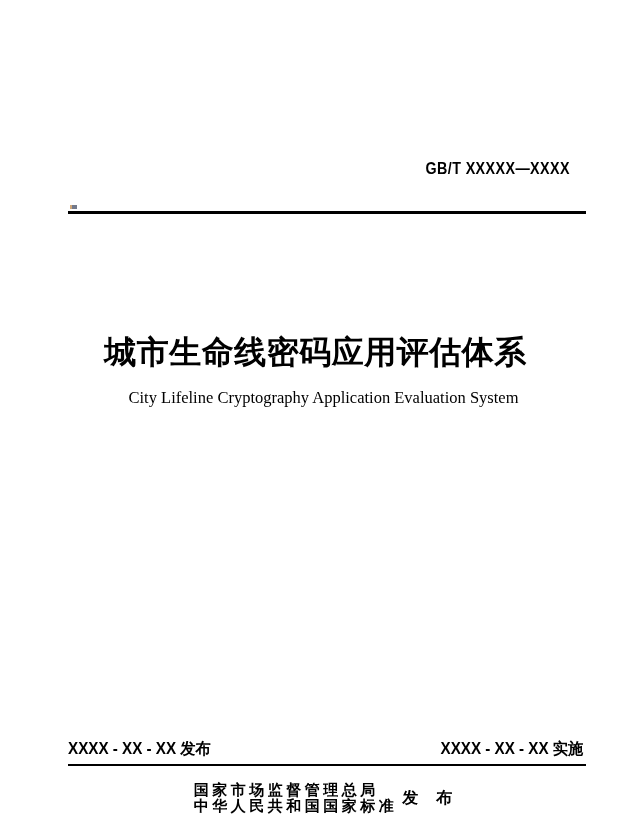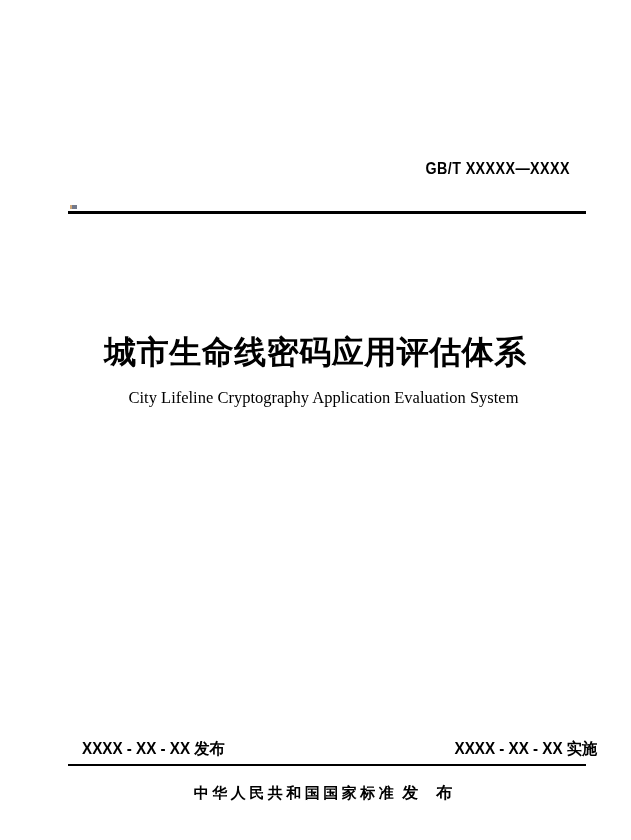--- a/index.html
+++ b/index.html
@@ -66,21 +66,21 @@
     position: absolute; left: 0; top: 388px; width: 100%;
     text-align: center;
     font-family: "Liberation Serif", "DejaVu Serif", serif;
     font-size: 16.5px; color: #000; padding-left: 16px;
   }
 
   
   .date-row {
     position: absolute; left: 68px; top: 739px; width: 515px;
     display: flex; justify-content: space-between; align-items: baseline;
-    font-size: 16px; font-weight: bold; white-space: nowrap; color: #000; margin-left: 14px;
+    font-size: 16px; font-weight: bold; white-space: nowrap; color: #000;
   }
   .date-row .date-left  { transform: scaleX(0.95); transform-origin: left center; }
   .date-row .date-right { transform: scaleX(0.95); transform-origin: right center; }
 
   
   .publisher-wrap {
     position: absolute; left: 0; top: 783px; width: 100%;
     display: flex; justify-content: center;
   }
   .publisher-group {
@@ -122,19 +122,20 @@
   <div class="date-row">
     <span class="date-left">XXXX - XX - XX 发布</span>
     <span class="date-right">XXXX - XX - XX 实施</span>
   </div>
 
   <div class="rule-bottom"></div>
 
   <div class="publisher-wrap">
     <div class="publisher-group">
       <div class="publisher-names">
+        <div>国家市场监督管理总局</div>
         <div>中华人民共和国国家标准</div>
       </div>
       <div class="publish-label">发 布</div>
     </div>
   </div>
 
 </div>
 
 </body></html>

